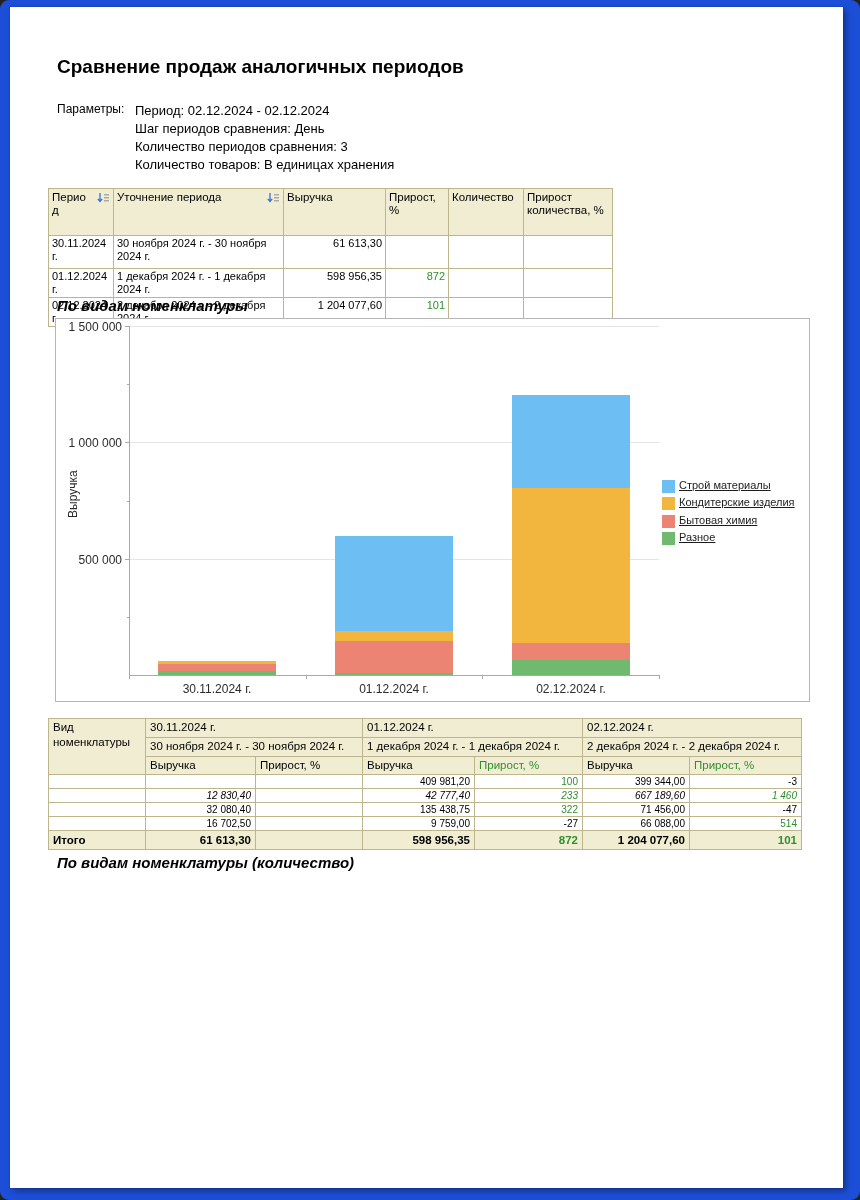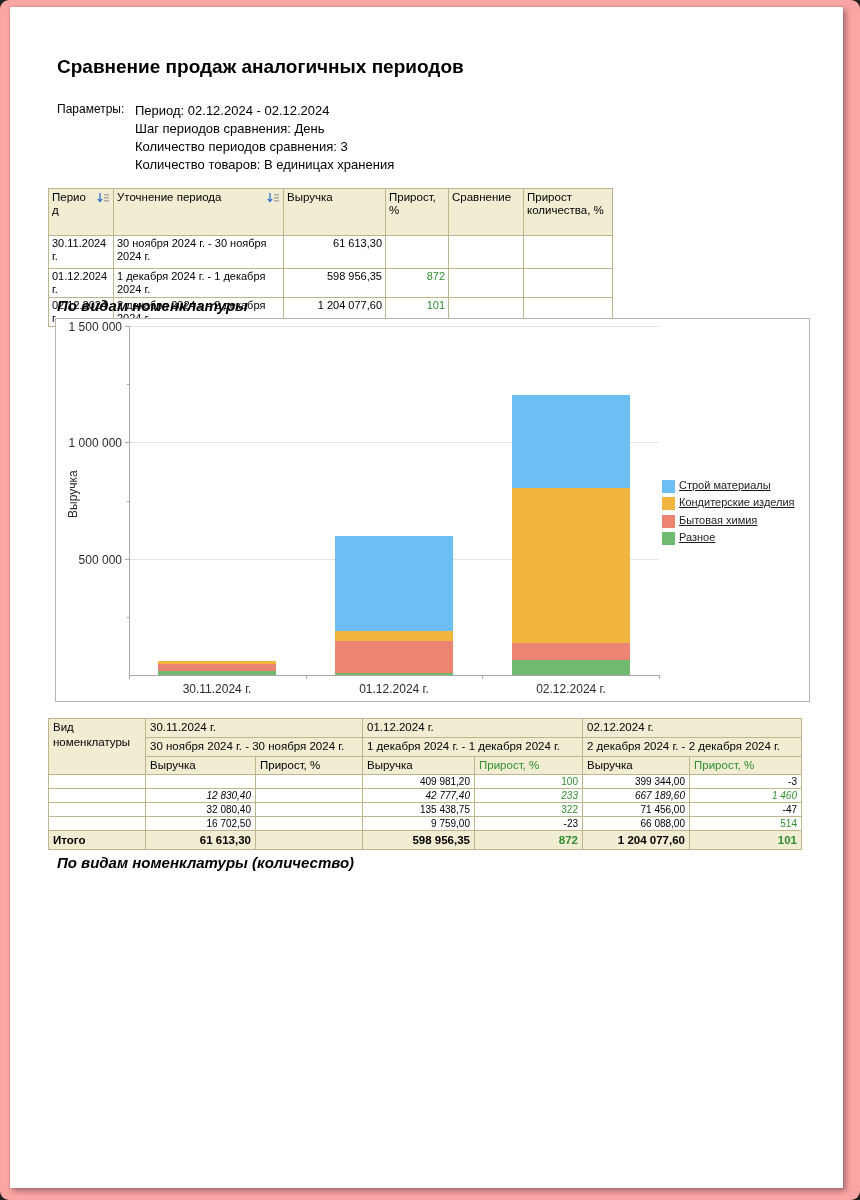--- a/index.html
+++ b/index.html
@@ -1,17 +1,17 @@
 <!DOCTYPE html>
 <html><head>
 <meta charset="utf-8">
 <style>
   html,body{margin:0;padding:0;width:860px;height:1200px;background:#222;overflow:hidden;
             font-family:"Liberation Sans", sans-serif;}
-  .window{position:absolute;inset:0;background:#fca5a5;border-radius:9px;overflow:hidden;}
+  .window{position:absolute;inset:0;background:#1d4ed8;border-radius:9px;overflow:hidden;}
   .sheet{position:absolute;left:10px;top:7px;width:833px;height:1181px;background:#fff;
          box-shadow:3px 3px 6px rgba(0,0,0,.35),0 0 0 1px rgba(0,0,0,.06);}
   .title{position:absolute;left:47px;top:49px;font-size:19px;font-weight:700;color:#000;}
   .params-label{position:absolute;left:47px;top:95px;font-size:12px;color:#000;}
   .params{position:absolute;left:125px;top:95px;font-size:13px;line-height:18px;color:#000;}
   .section-heading{position:absolute;left:47px;font-size:15px;font-weight:700;font-style:italic;color:#000;}
   .h1{top:290px}.h2{top:847px}
 
   table{border-collapse:collapse;table-layout:fixed;background:#fff;}
   .t1{position:absolute;left:38px;top:181px;}
@@ -76,21 +76,21 @@
                   <rect x="7" y="8.2" width="5" height="1.2" fill="#9a9a9a"></rect>
                 </svg></span><span class="hdr-label" style="max-width: 39px;">Период</span></th>
             <th><span class="sort-ico"><svg width="13" height="12" viewBox="0 0 13 12">
                   <path d="M3 1v8M0.8 6.8L3 9.5l2.2-2.7" stroke="#3a6fd8" stroke-width="1.3" fill="none"></path>
                   <rect x="7" y="2.2" width="5" height="1.2" fill="#9a9a9a"></rect>
                   <rect x="7" y="5.2" width="5" height="1.2" fill="#9a9a9a"></rect>
                   <rect x="7" y="8.2" width="5" height="1.2" fill="#9a9a9a"></rect>
                 </svg></span><span class="hdr-label" style="max-width: 144px;">Уточнение периода</span></th>
             <th><span>Выручка</span></th>
             <th><span>Прирост, %</span></th>
-            <th><span>Сравнение</span></th>
+            <th><span>Количество</span></th>
             <th><span>Прирост количества, %</span></th>
           </tr>
         </thead>
       <tbody>
           <tr style="height: 33px;">
             <td>30.11.2024 г.</td>
             <td>30 ноября 2024 г. - 30 ноября 2024 г.</td>
             <td class="num">61 613,30</td>
             <td class="num"></td>
             <td class="num"></td>
@@ -226,21 +226,21 @@
             <td class="num">135 438,75</td>
             <td class="num green">322</td>
             <td class="num">71 456,00</td>
             <td class="num">-47</td>
           </tr>
           <tr style="height: 13px;">
             <td></td>
             <td class="num">16 702,50</td>
             <td class="num"></td>
             <td class="num">9 759,00</td>
-            <td class="num">-23</td>
+            <td class="num">-27</td>
             <td class="num">66 088,00</td>
             <td class="num green">514</td>
           </tr>
           <tr class="total" style="height: 19px;">
             <td>Итого</td>
             <td class="num">61 613,30</td>
             <td class="num"></td>
             <td class="num">598 956,35</td>
             <td class="num green">872</td>
             <td class="num">1 204 077,60</td>

